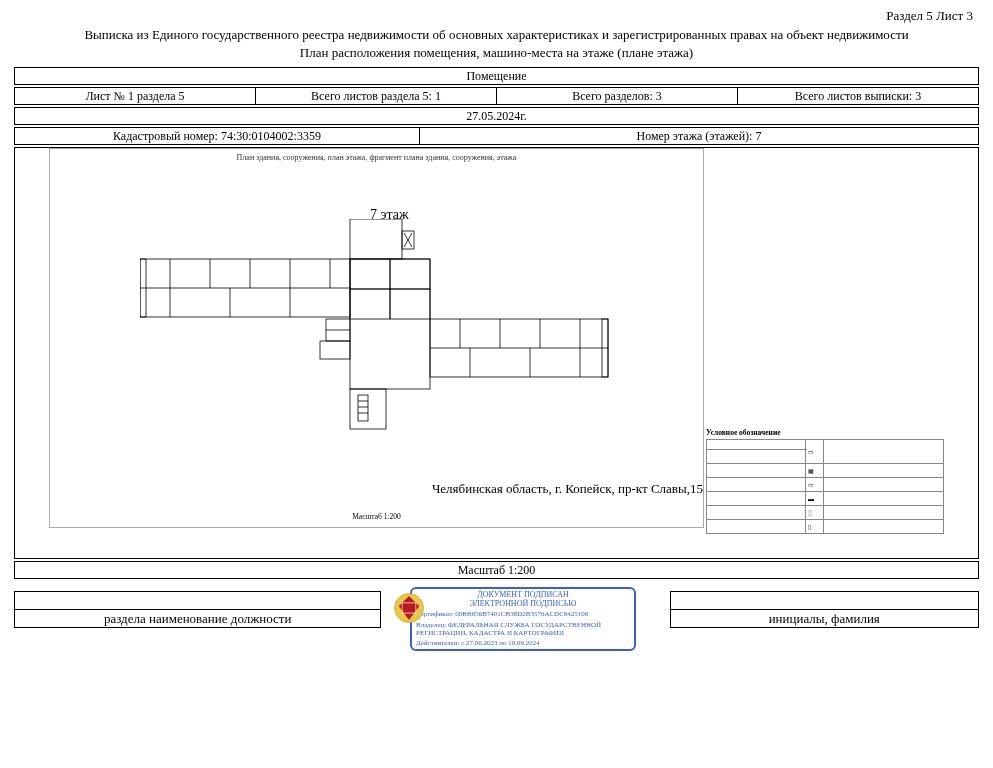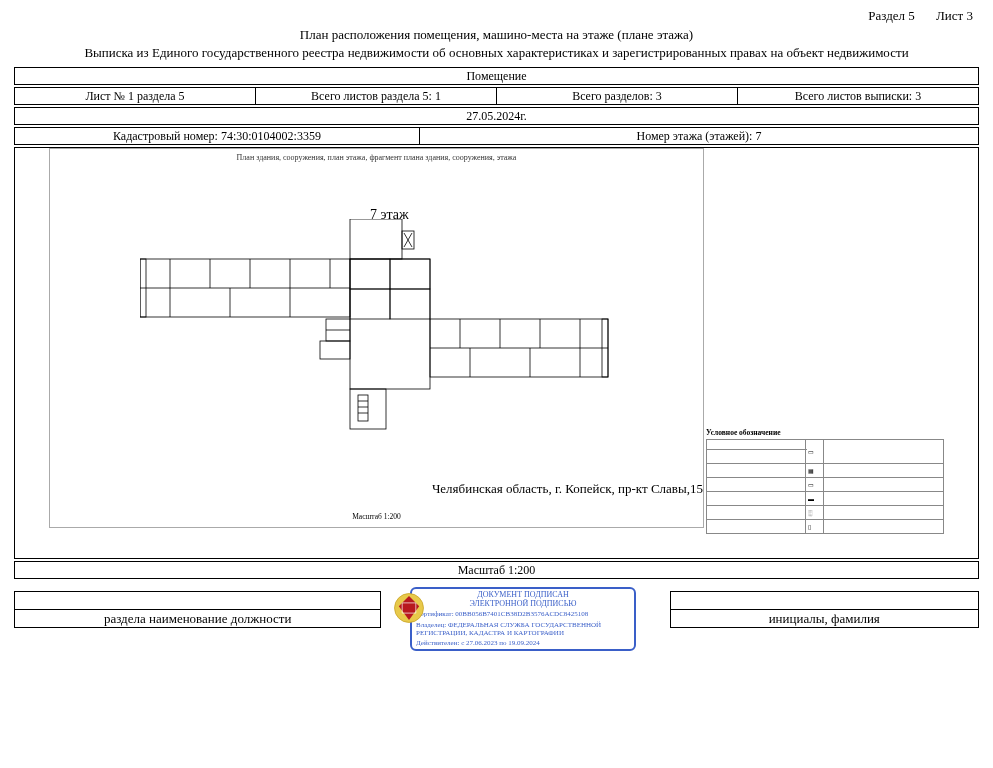--- a/index.html
+++ b/index.html
@@ -12,21 +12,21 @@
     position: relative;
     padding: 8px 14px;
     color: #000;
   }
   .top-right {
     text-align: right;
     font-size: 13px;
     padding-right: 6px;
     margin-bottom: 2px;
   }
-  .top-right span { margin-left: 18px; }
+  .top-right span { }
   .title-block { text-align: center; font-size: 13px; line-height: 1.35; margin-bottom: 6px; }
   table.bordered {
     width: 100%;
     border-collapse: collapse;
     margin-bottom: 2px;
   }
   table.bordered th, table.bordered td {
     border: 1px solid #000;
     padding: 0 16px;
     text-align: center;
@@ -134,22 +134,22 @@
 </style>
 </head>
 <body>
 
 <div class="top-right">
   <span>Раздел 5</span>
   <span>Лист 3</span>
 </div>
 
 <div class="title-block">
+  <div>Выписка из Единого государственного реестра недвижимости об основных характеристиках и зарегистрированных правах на объект недвижимости</div>
   <div>План расположения помещения, машино-места на этаже (плане этажа)</div>
-  <div>Выписка из Единого государственного реестра недвижимости об основных характеристиках и зарегистрированных правах на объект недвижимости</div>
 </div>
 
 <table class="bordered">
   <tbody>
       <tr>
         <th>Помещение</th>
       </tr>
 </tbody>
   </table>
 

